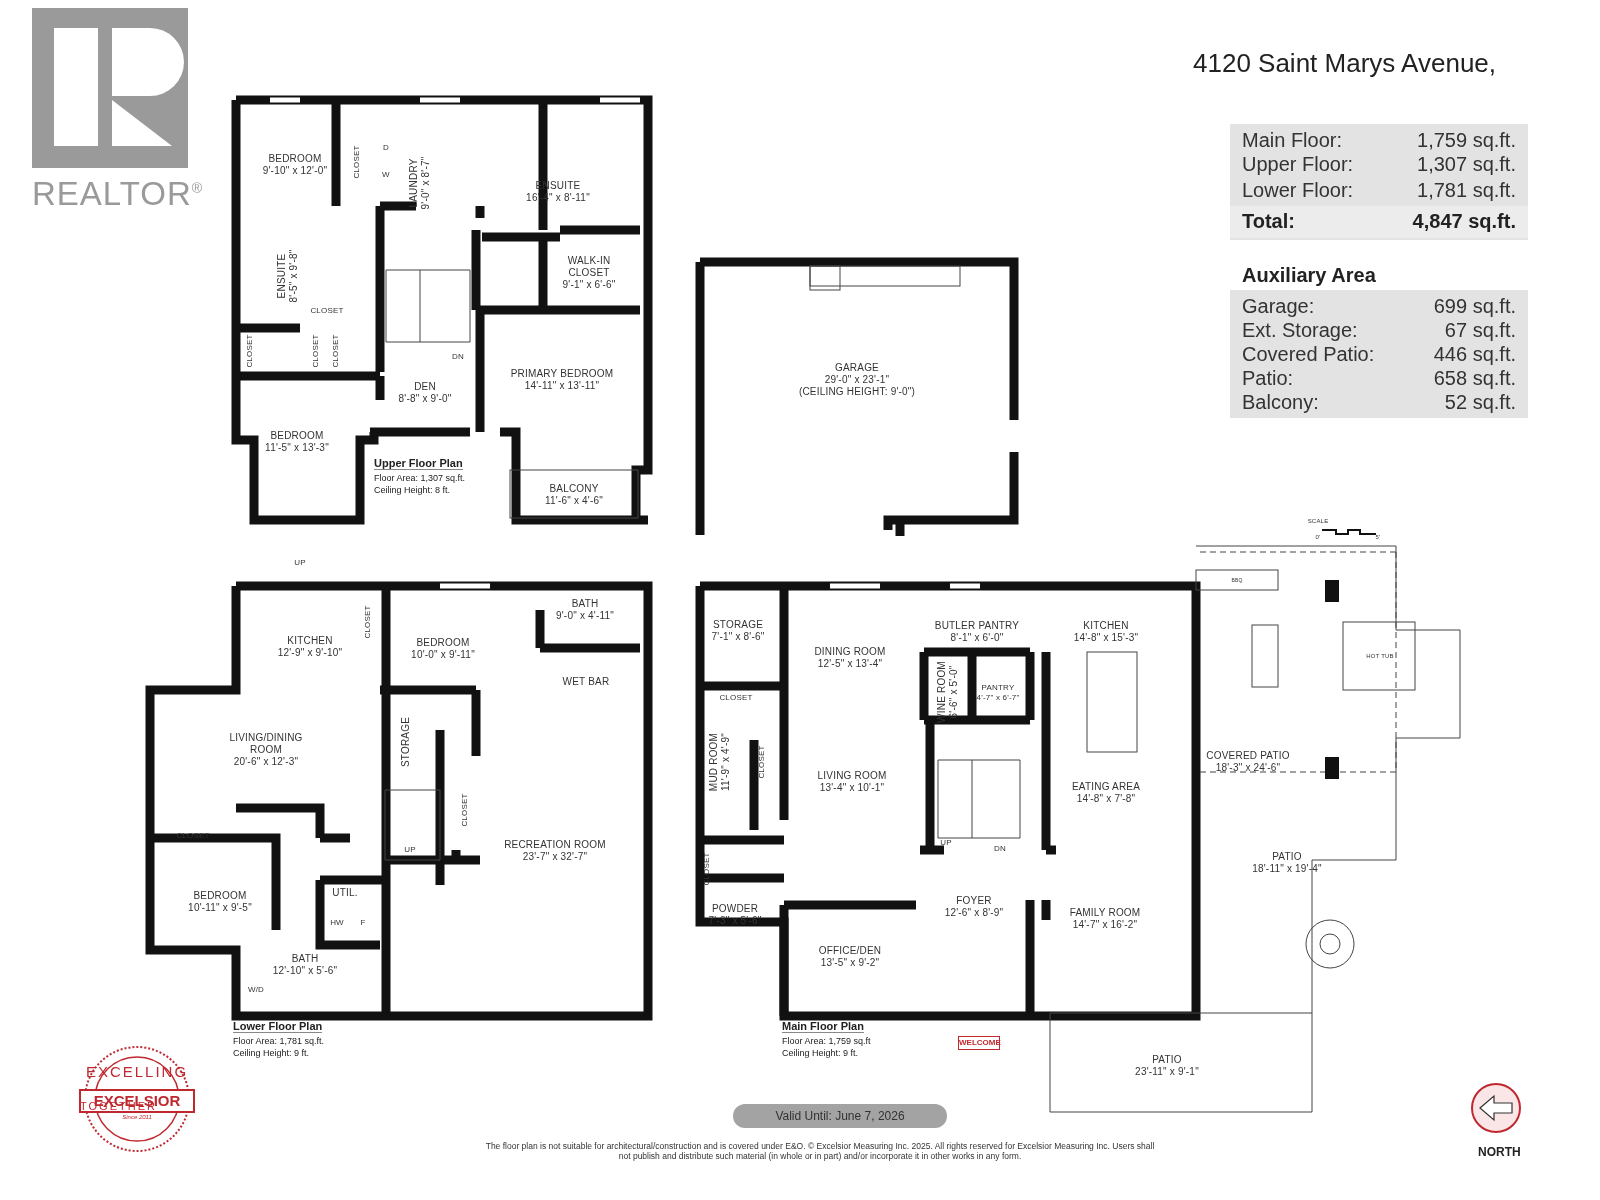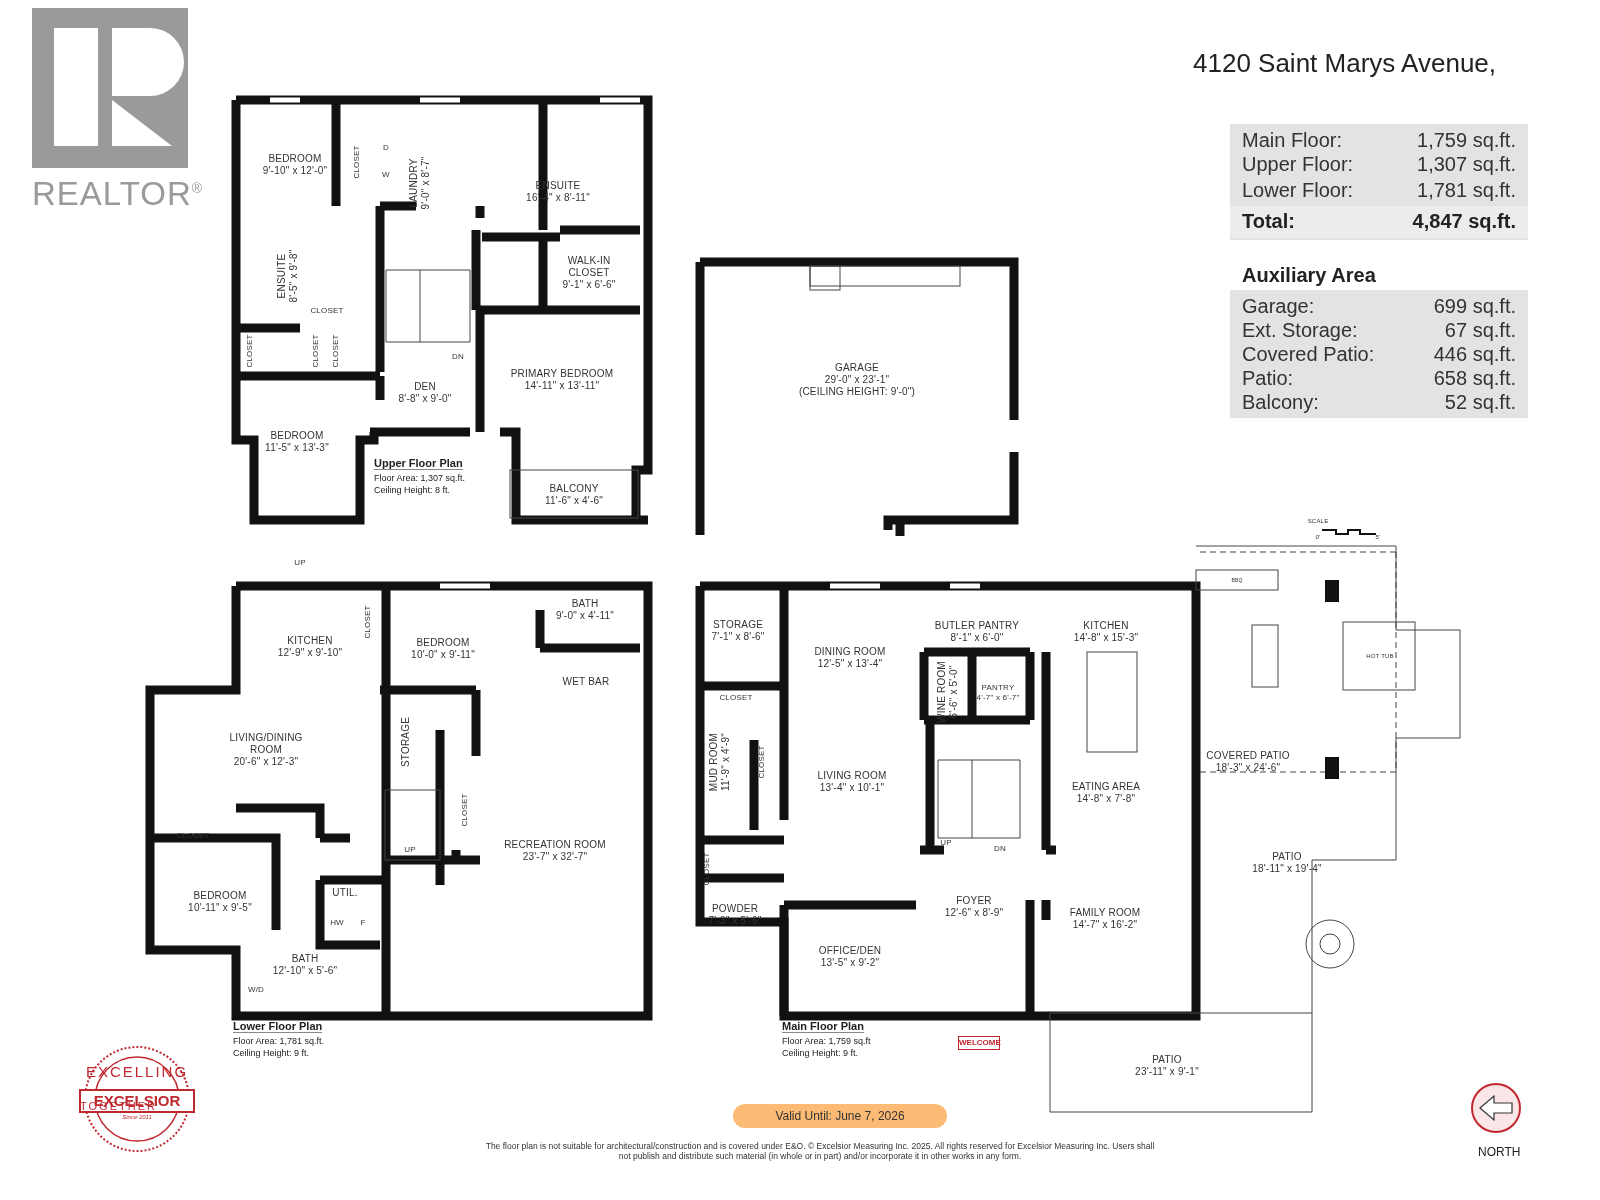--- a/index.html
+++ b/index.html
@@ -19,27 +19,27 @@
   .box { position:absolute; background:#e3e3e3; }
   .row { position:absolute; left:0; right:0; font-size:20px; line-height:24px; color:#333; }
   .row .l { position:absolute; left:12px;text-align:right; }
   .row .v { position:absolute; right:12px; }
   .row.total { font-weight:bold; color:#222; background:#ececec; }
   .aux-title { position:absolute; left:1242px; top:264px; font-size:20px; font-weight:bold; color:#222; }
 
   .legend { position:absolute; font-size:9px; line-height:12px; color:#222; }
   .legend .t { font-size:11px; font-weight:bold; border-bottom:1px solid #888; display:inline-block; margin-bottom:2px; }
 
-  .valid { position:absolute; left:733px; top:1104px; width:214px; height:24px; background:#fdba74;
+  .valid { position:absolute; left:733px; top:1104px; width:214px; height:24px; background:#a3a3a3;
            border-radius:12px; font-size:12px; line-height:24px; text-align:center; color:#333; }
   .disclaimer { position:absolute; left:480px; top:1141px; width:680px; font-size:8.5px; line-height:10px;
                 text-align:center; color:#333; }
   .welcome { position:absolute; left:958px; top:1036px; width:40px; height:12px; border:1.5px solid #c0282f;
              color:#c0282f; font-size:8px; font-weight:bold; line-height:12px; text-align:center; }
-  .north { position:absolute; left:1478px; top:1145px; font-size:12px; font-weight:normal; color:#222; }
+  .north { position:absolute; left:1478px; top:1145px; font-size:12px; font-weight:bold; color:#222; }
   .realtor-text { position:absolute; left:32px; top:175px; font-size:33px; color:#9a9a9a; letter-spacing:1px; }
 </style>
 </head>
 <body>
 
 <div>
   <svg class="abs" style="left:32px;top:8px" width="156" height="160" viewBox="0 0 156 160">
     <rect x="0" y="0" width="156" height="160" fill="#9a9a9a"></rect>
     <rect x="22" y="20" width="44" height="118" fill="#fff"></rect>
     <path d="M80 20 H118 A34 34 0 0 1 118 88 H80 Z" fill="#fff"></path>

